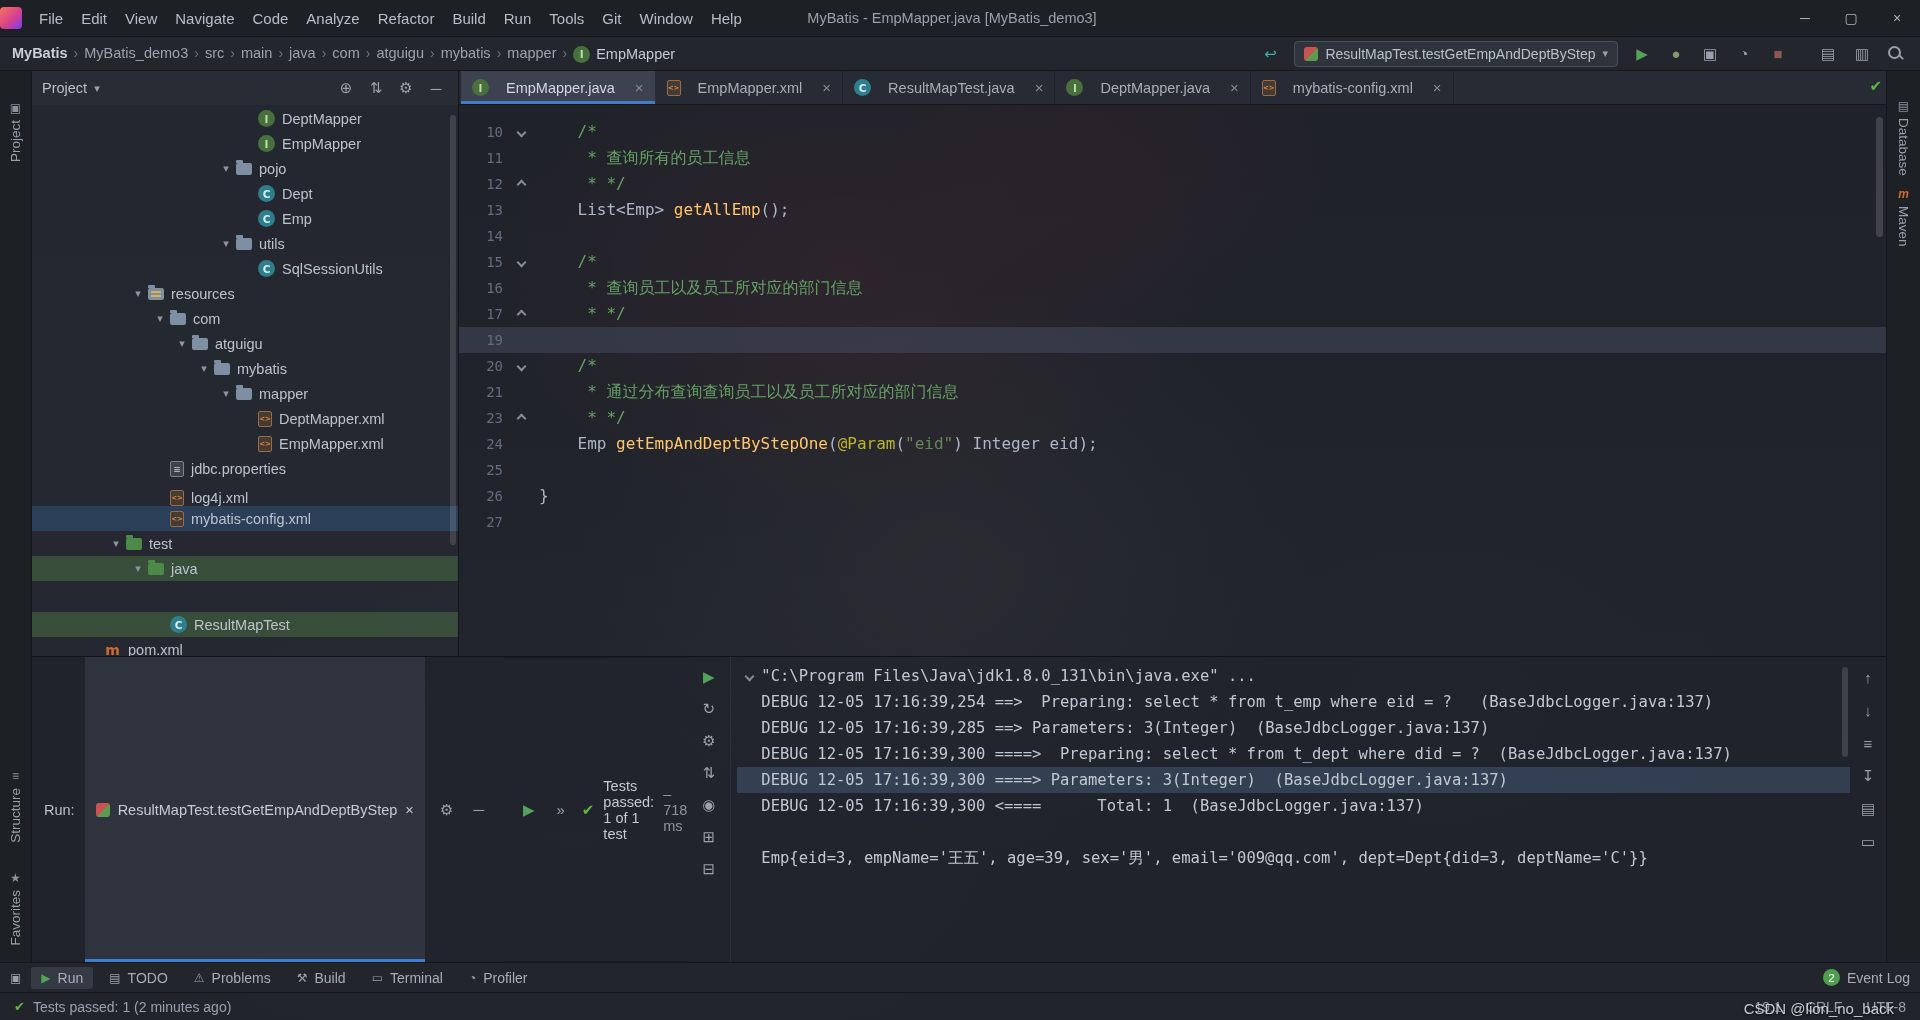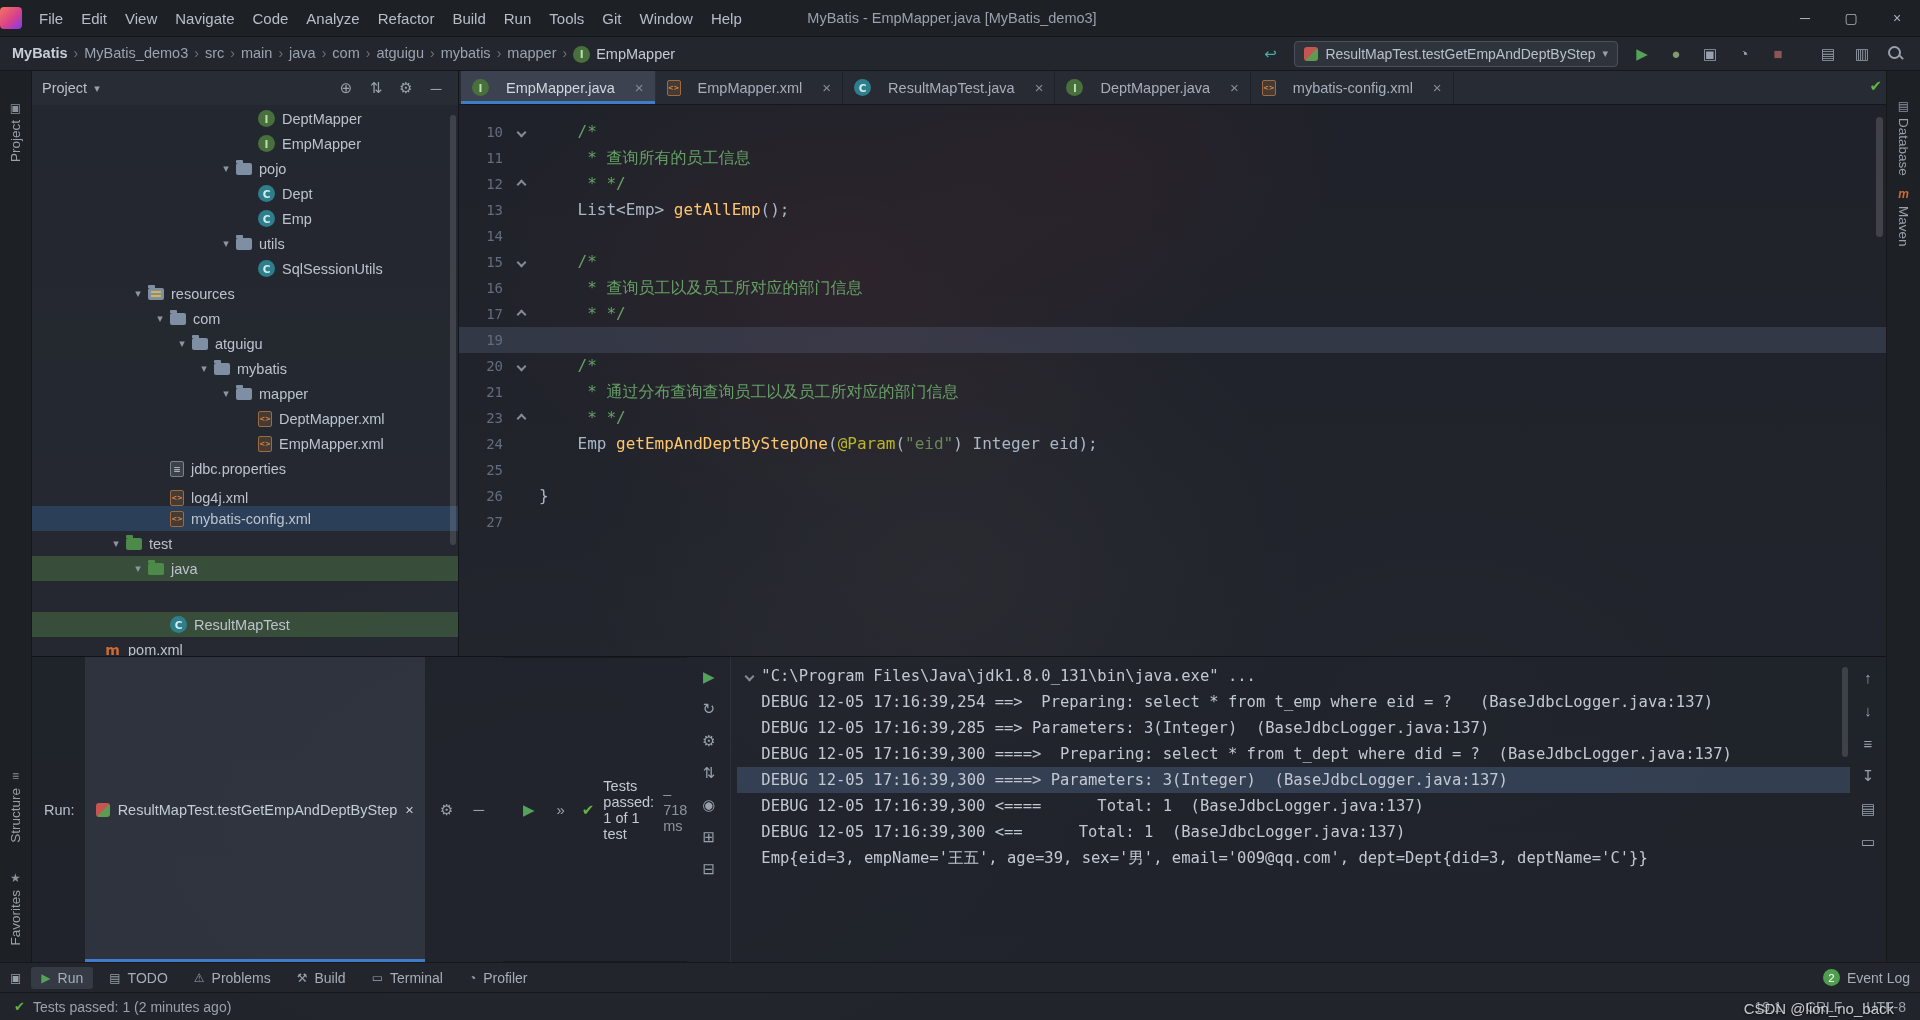--- a/index.html
+++ b/index.html
@@ -548,21 +548,20 @@
               <div class="con-line selected" data-name="console-line">
                 <span class="con-gutter" data-name="console-gutter"></span>
                 <span class="con-text" data-name="console-text">DEBUG 12-05 17:16:39,300 ====&gt; Parameters: 3(Integer)  (BaseJdbcLogger.java:137)</span>
               </div>
               <div class="con-line" data-name="console-line">
                 <span class="con-gutter" data-name="console-gutter"></span>
                 <span class="con-text" data-name="console-text">DEBUG 12-05 17:16:39,300 &lt;====      Total: 1  (BaseJdbcLogger.java:137)</span>
               </div>
               <div class="con-line" data-name="console-line">
                 <span class="con-gutter" data-name="console-gutter"></span>
-                <span class="con-text" data-name="console-text">DEBUG 12-05 17:16:39,300 &lt;==      Total: 1  (BaseJdbcLogger.java:137)</span>
               </div>
               <div class="con-line" data-name="console-line">
                 <span class="con-gutter" data-name="console-gutter"></span>
                 <span class="con-text" data-name="console-text">Emp{eid=3, empName='王五', age=39, sex='男', email='009@qq.com', dept=Dept{did=3, deptName='C'}}</span>
               </div>
             </div>
           <div class="run-right" id="run-right" data-name="console-right-toolbar">
               <span class="gicon" data-name="up-stacktrace-icon">↑</span>
               <span class="gicon" data-name="down-stacktrace-icon">↓</span>
               <span class="gicon" data-name="soft-wrap-icon">≡</span>

